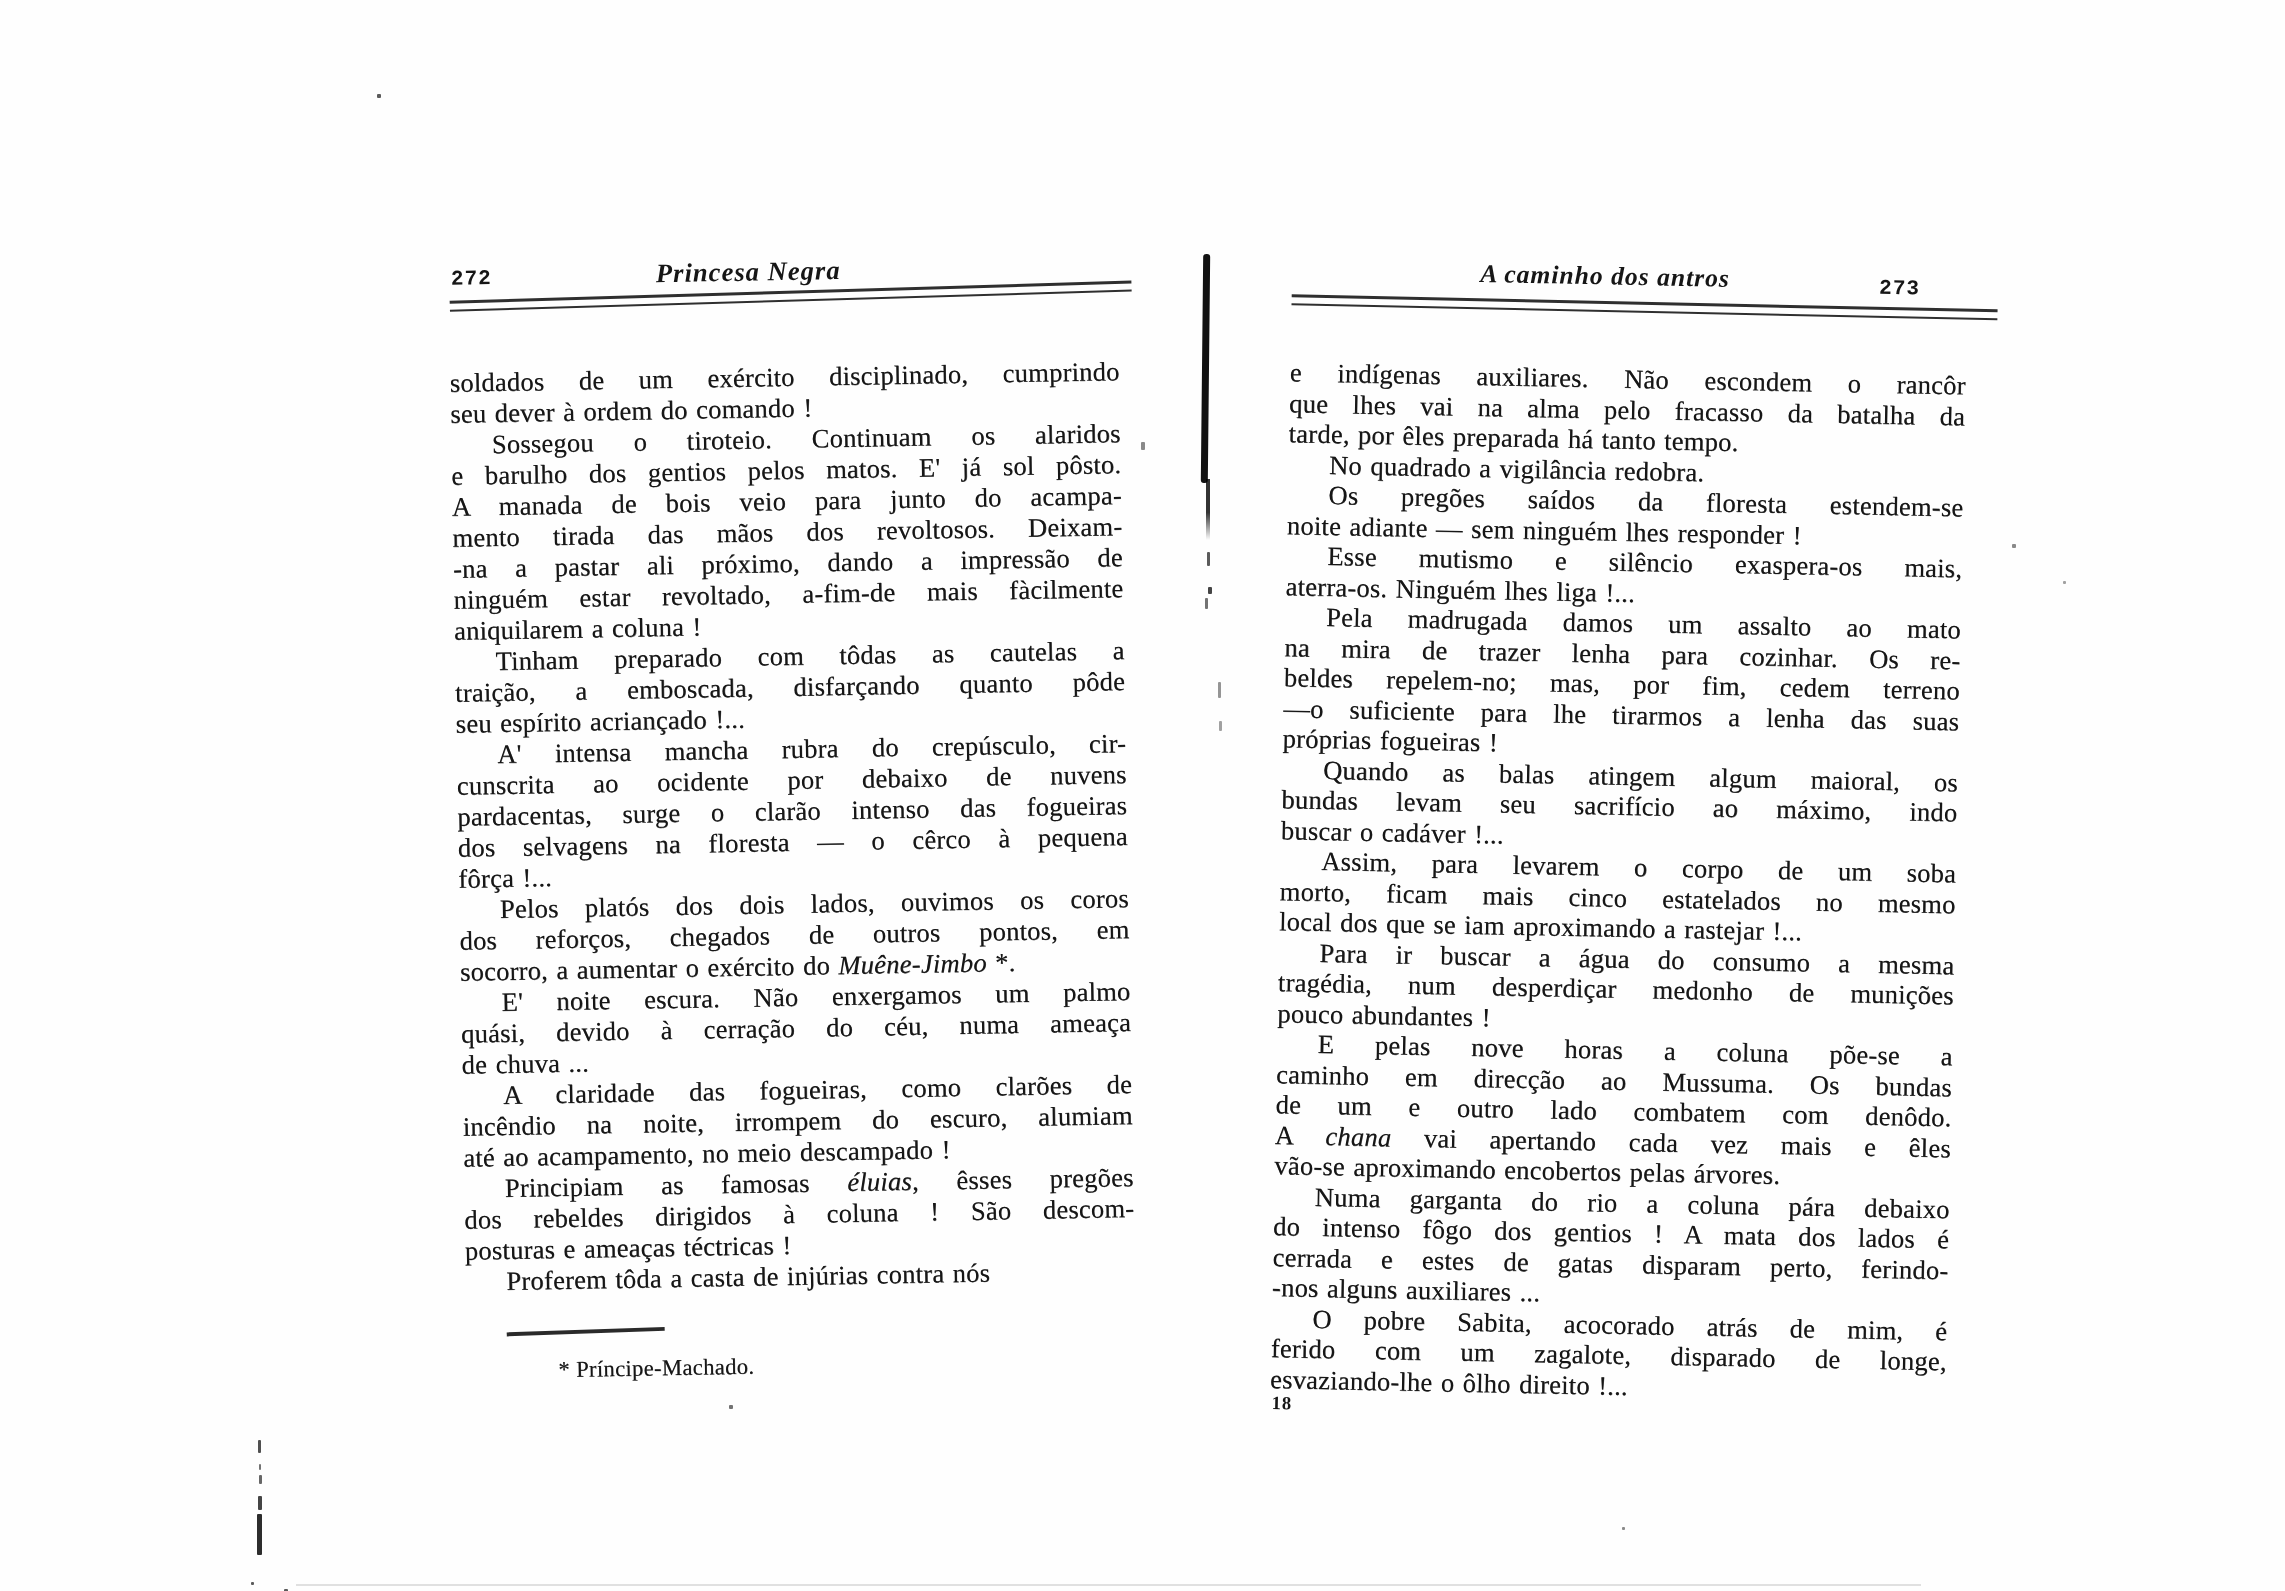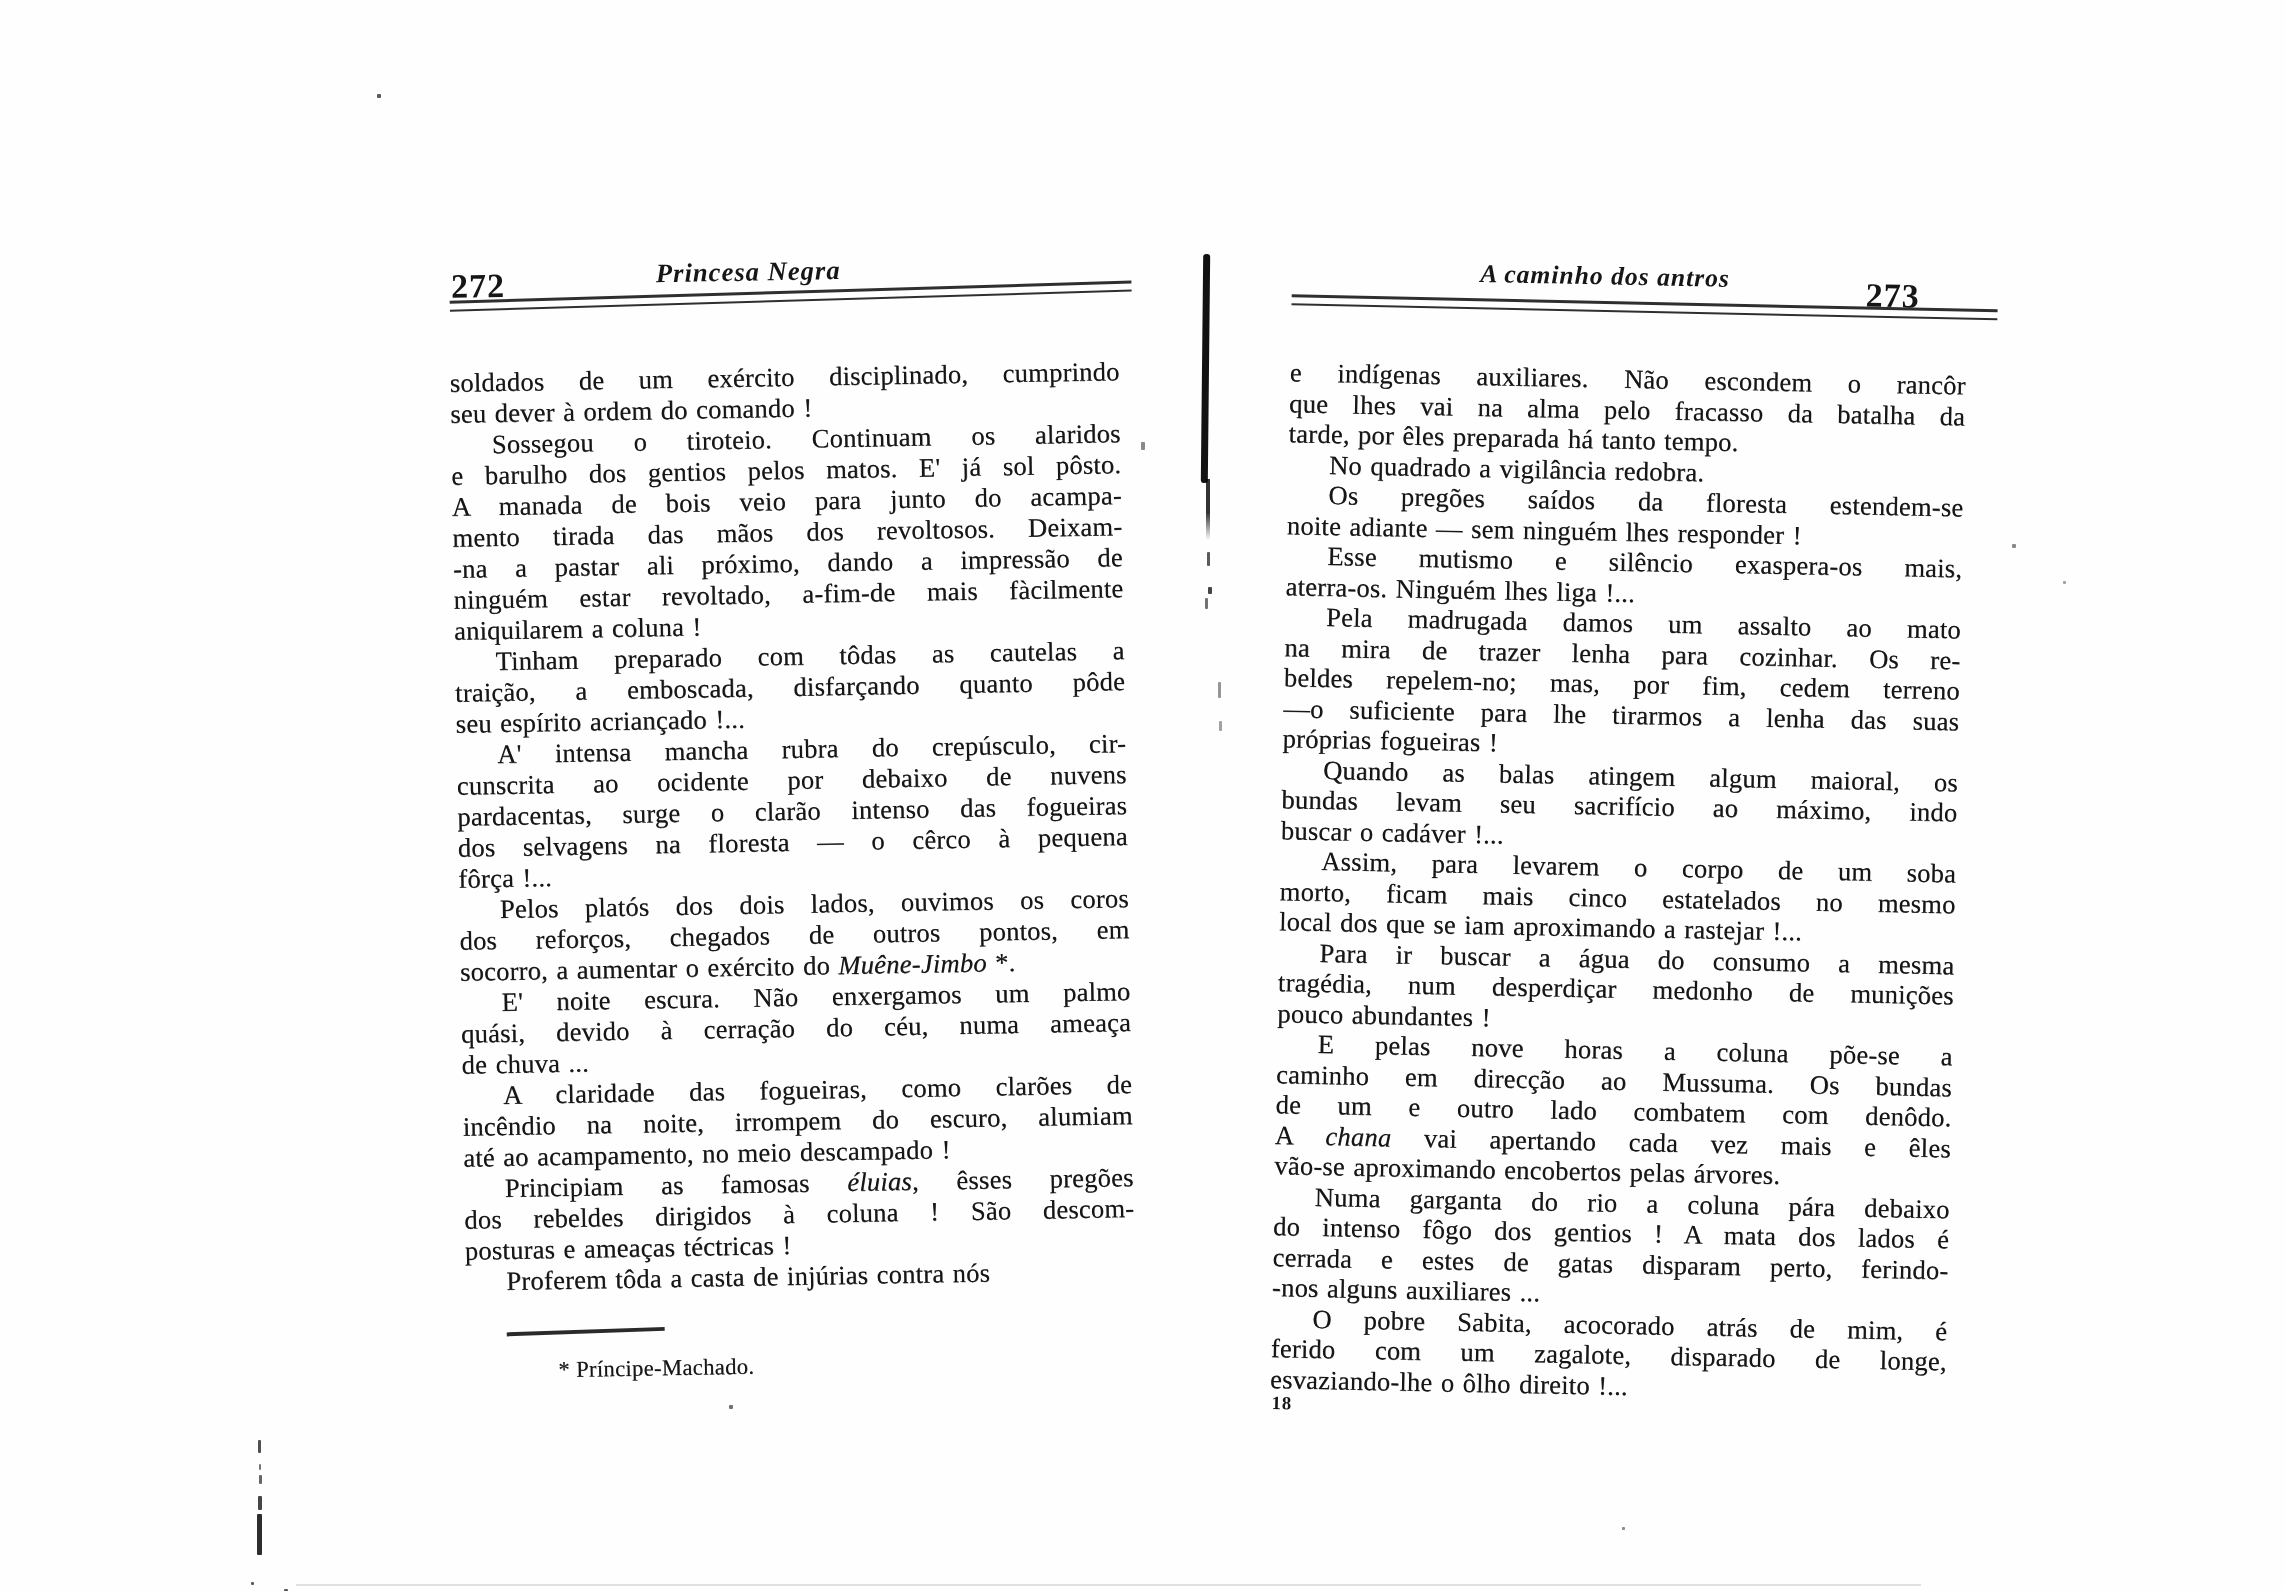--- a/index.html
+++ b/index.html
@@ -7,21 +7,21 @@
     width:2285px;height:1592px;position:relative;overflow:hidden;
     background:#fefefe;
     font-family:"Liberation Serif","DejaVu Serif",serif;
     color:#161616;
   }
   .page{position:absolute;}
   .page-inner{position:absolute;inset:0;}
   #left-page{left:433px;top:244px;width:713px;height:1172px;transform:rotate(-1deg);}
   #right-page{left:1259px;top:248px;width:741px;height:1197px;transform:rotate(1.12deg);}
 
-  .pagenum{position:absolute;font-size:34px;font-weight:bold;letter-spacing:1px;}
+  .pagenum{position:absolute;font-size:21px;font-weight:bold;letter-spacing:1px;font-family:Liberation Mono, monospace;}
   .running-title{position:absolute;font-size:26.6px;font-weight:bold;font-style:italic;letter-spacing:1px;white-space:nowrap;}
   .double-rule{position:absolute;height:5.9px;border-top:3px solid #131313;border-bottom:2px solid #131313;opacity:.88;}
 
   .page-body{position:absolute;font-size:26.6px;letter-spacing:0.2px;word-spacing:1.5px;
     text-shadow:0.3px 0.3px 0.6px rgba(25,25,25,.6);}
   #left-page .page-body{top:118px;left:24.6px;width:670px;line-height:31px;}
   #right-page .page-body{top:116px;left:21.7px;width:676px;line-height:30.5px;}
   .line{text-align:justify;text-align-last:justify;white-space:normal;}
   .line.last{text-align-last:left;}
   .line.indent{text-indent:41px;}

